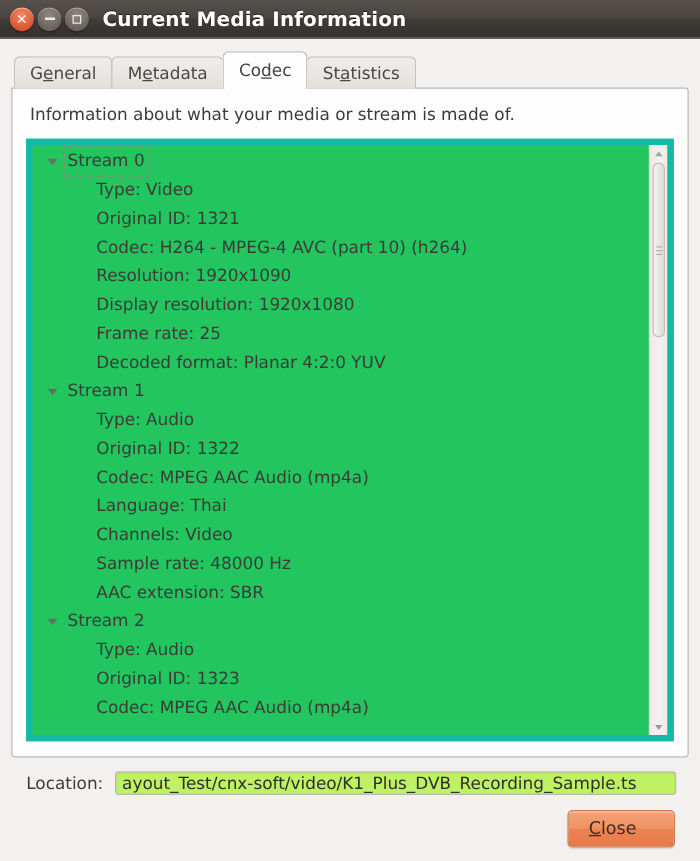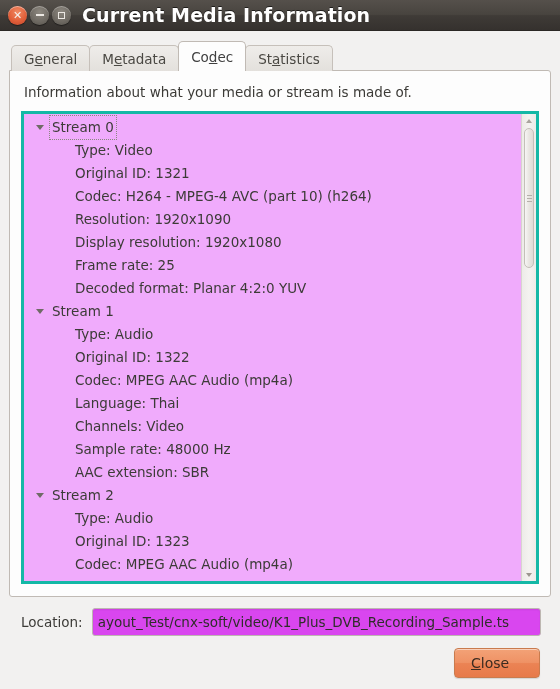--- a/index.html
+++ b/index.html
@@ -69,21 +69,21 @@
     box-sizing: border-box;
   }
   .dash {
     width: 8px; height: 2px;
     background: #ece8e3;
   }
   .title-text {
     margin-left: 11px;
     color: #ffffff;
     font-weight: bold;
-    font-size: 19px;
+    font-size: 16px;
     letter-spacing: .1px;
     text-shadow: 0 -1px 0 rgba(0,0,0,.6);
     white-space: nowrap;
   }
 
   
   .client {
     flex: 1 1 auto;
     padding: 9px 9px 0 9px;
     box-sizing: border-box;
@@ -150,22 +150,22 @@
     font-size: 13.5px;
     line-height: 19px;
     color: #3c3b37;
     padding: 1px 0 9px 3px;
   }
   .desc div { white-space: nowrap; }
 
   
   .treewrap {
     flex: 1 1 auto;
-    border: 3px solid #14b8a6;
-    background: #f0abfc;
+    border: 5px solid #14b8a6;
+    background: #22c55e;
     display: flex;
     min-height: 0;
     overflow: hidden;
     position: relative;
   }
   .tree {
     flex: 1 1 auto;
     overflow: hidden;
     padding: 2px 0 0 0;
     position: relative;
@@ -264,24 +264,24 @@
     justify-content: center;
   }
   .loclabel {
     font-size: 13.5px;
     color: #3c3b37;
     margin-right: 9px;
     white-space: nowrap;
   }
   .locinput {
     flex: 1 1 auto;
-    height: 28px;
+    height: 19px;
     border: 1px solid #bdb7b1;
     border-radius: 3px;
-    background: #d946ef;
+    background: #bef264;
     font-family: "DejaVu Sans", sans-serif;
     font-size: 13.5px;
     color: #2f2e2a;
     padding: 0 5px;
     box-sizing: border-box;
     outline: none;
     box-shadow: inset 0 1px 2px rgba(0,0,0,.07);
   }
 
   

